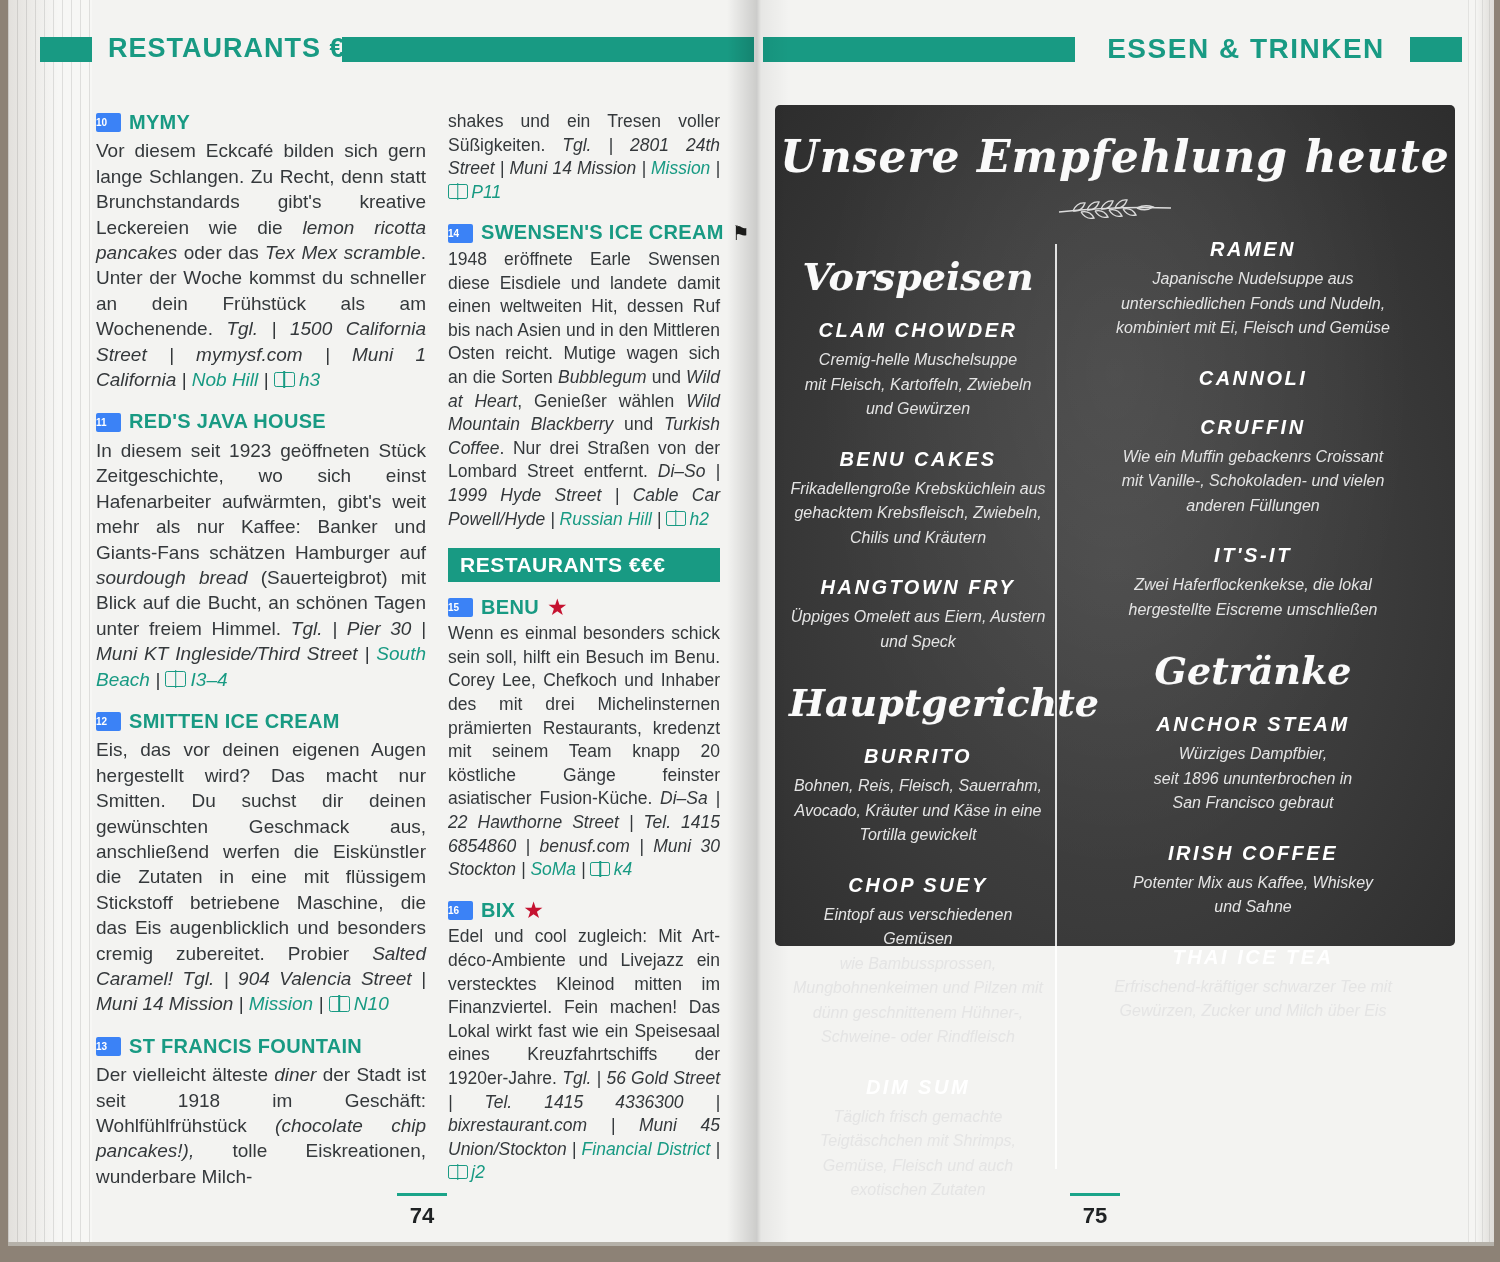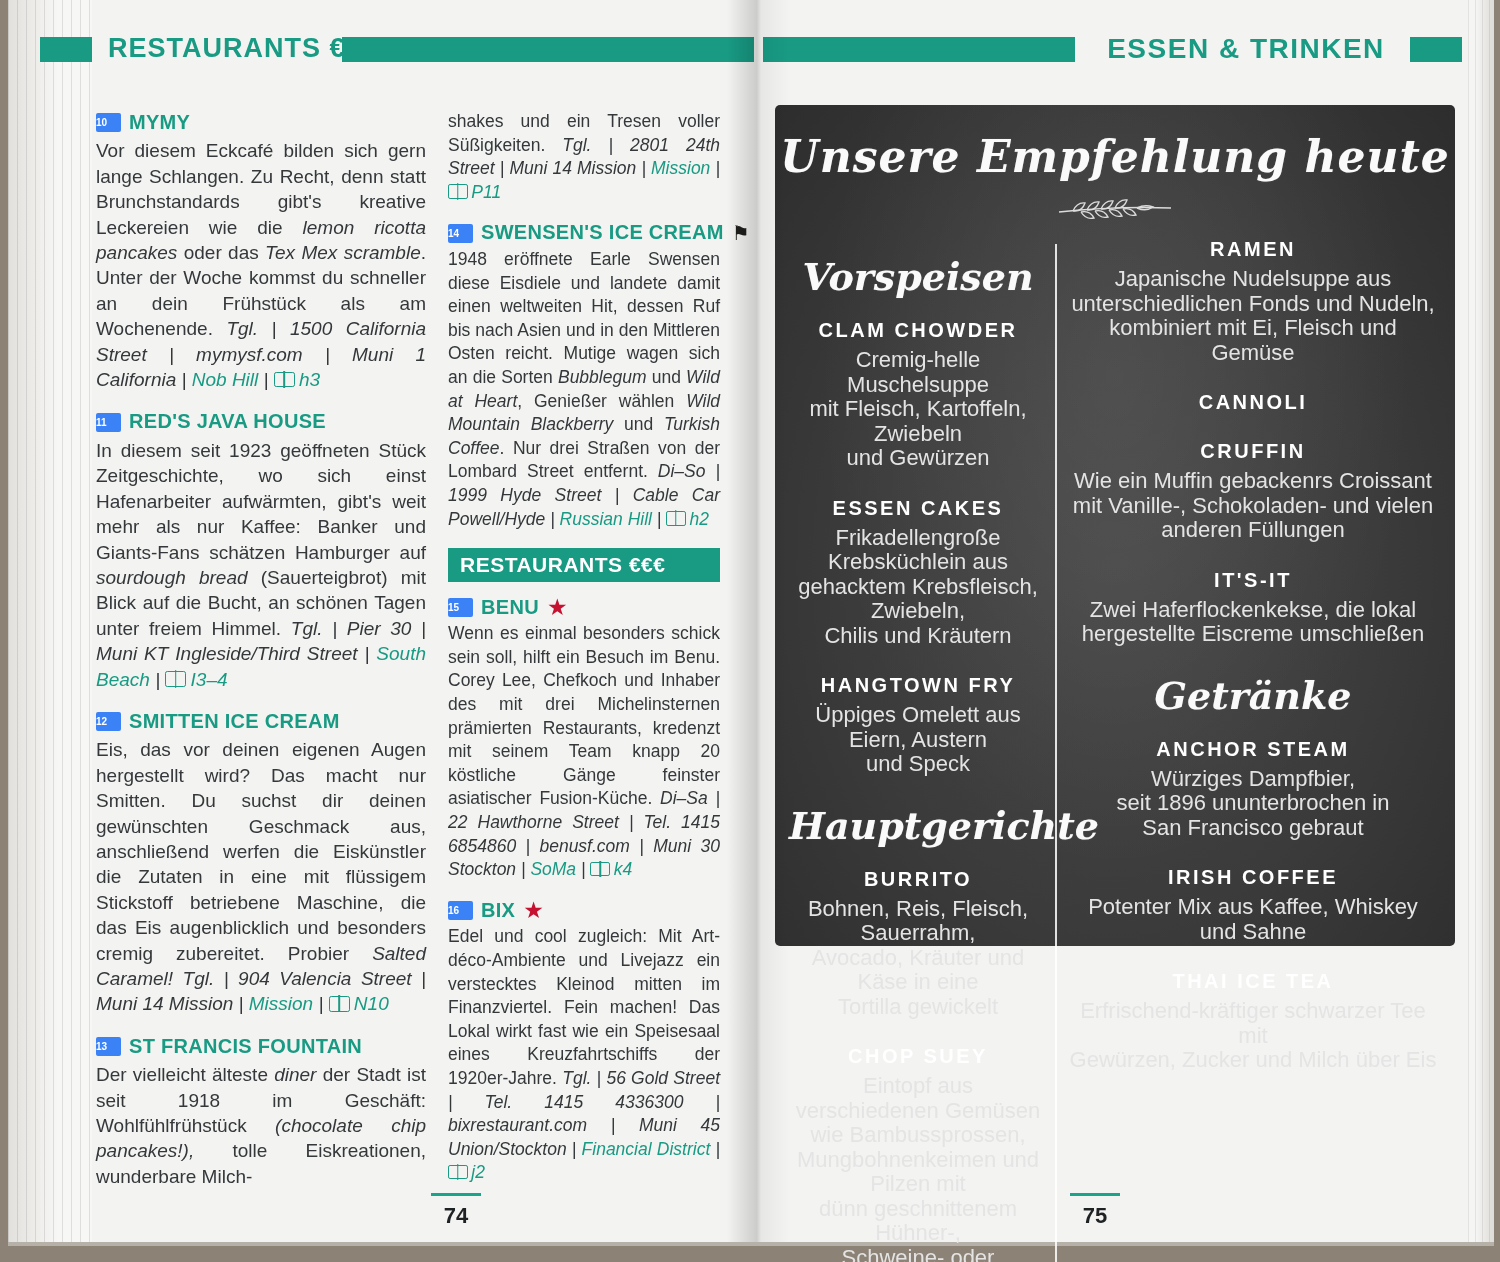--- a/index.html
+++ b/index.html
@@ -97,32 +97,32 @@
   }
   .laurel{display:block;margin:14px auto 6px auto;}
   .menu-cols{display:flex;align-items:stretch;padding:10px 14px 0 14px;}
   .menu-col{box-sizing:border-box;}
   .menu-col.c1{width:258px;}
   .menu-col.c2{flex:1;}
   .menu-divider{width:2px;background:rgba(255,255,255,0.85);margin:6px 8px 60px 8px;}
   .menu-script{
     text-align:center;font-size:38px;margin:16px 0 20px 0;color:#fafafa;
   }
-  .menu-item{margin-bottom:26px;text-align:center;}
+  .menu-item{margin-bottom:26px;text-align:center;font-style:italic;}
   .menu-item-name{
     font-weight:bold;font-size:20px;letter-spacing:2.5px;color:#ffffff;margin-bottom:6px;
     white-space:nowrap;
   }
   .menu-item-desc{
-    font-size:22px;line-height:24.5px;color:#e4e4e4;white-space:pre-line;
+    font-size:16px;line-height:24.5px;color:#e4e4e4;white-space:pre-line;
   }
 
   
   .pagenum{position:absolute;width:80px;text-align:center;}
-  .pagenum.pl{left:408px;top:1193px;}
+  .pagenum.pl{left:374px;top:1193px;}
   .pagenum.pr{left:1047px;top:1193px;}
   .pn-rule{width:50px;height:3px;background:#1aa489;margin:0 auto 7px auto;}
   .pn-num{font-weight:bold;font-size:22px;color:#1f2224;}
 </style>
 </head>
 <body>
 
 <div class="book">
   <div class="stack-left"></div>
   <div class="stack-right"></div>
@@ -215,21 +215,21 @@
     <div class="menu-cols">
       <div id="menucol1" class="menu-col c1">
           <div class="menu-script script">Vorspeisen</div>
           <div class="menu-item">
             <div class="menu-item-name">CLAM CHOWDER</div>
             <div class="menu-item-desc">Cremig-helle Muschelsuppe
 mit Fleisch, Kartoffeln, Zwiebeln
 und Gewürzen</div>
           </div>
           <div class="menu-item">
-            <div class="menu-item-name">ESSEN CAKES</div>
+            <div class="menu-item-name">BENU CAKES</div>
             <div class="menu-item-desc">Frikadellengroße Krebsküchlein aus
 gehacktem Krebsfleisch, Zwiebeln,
 Chilis und Kräutern</div>
           </div>
           <div class="menu-item">
             <div class="menu-item-name">HANGTOWN FRY</div>
             <div class="menu-item-desc">Üppiges Omelett aus Eiern, Austern
 und Speck</div>
           </div>
           <div class="menu-script script">Hauptgerichte</div>

